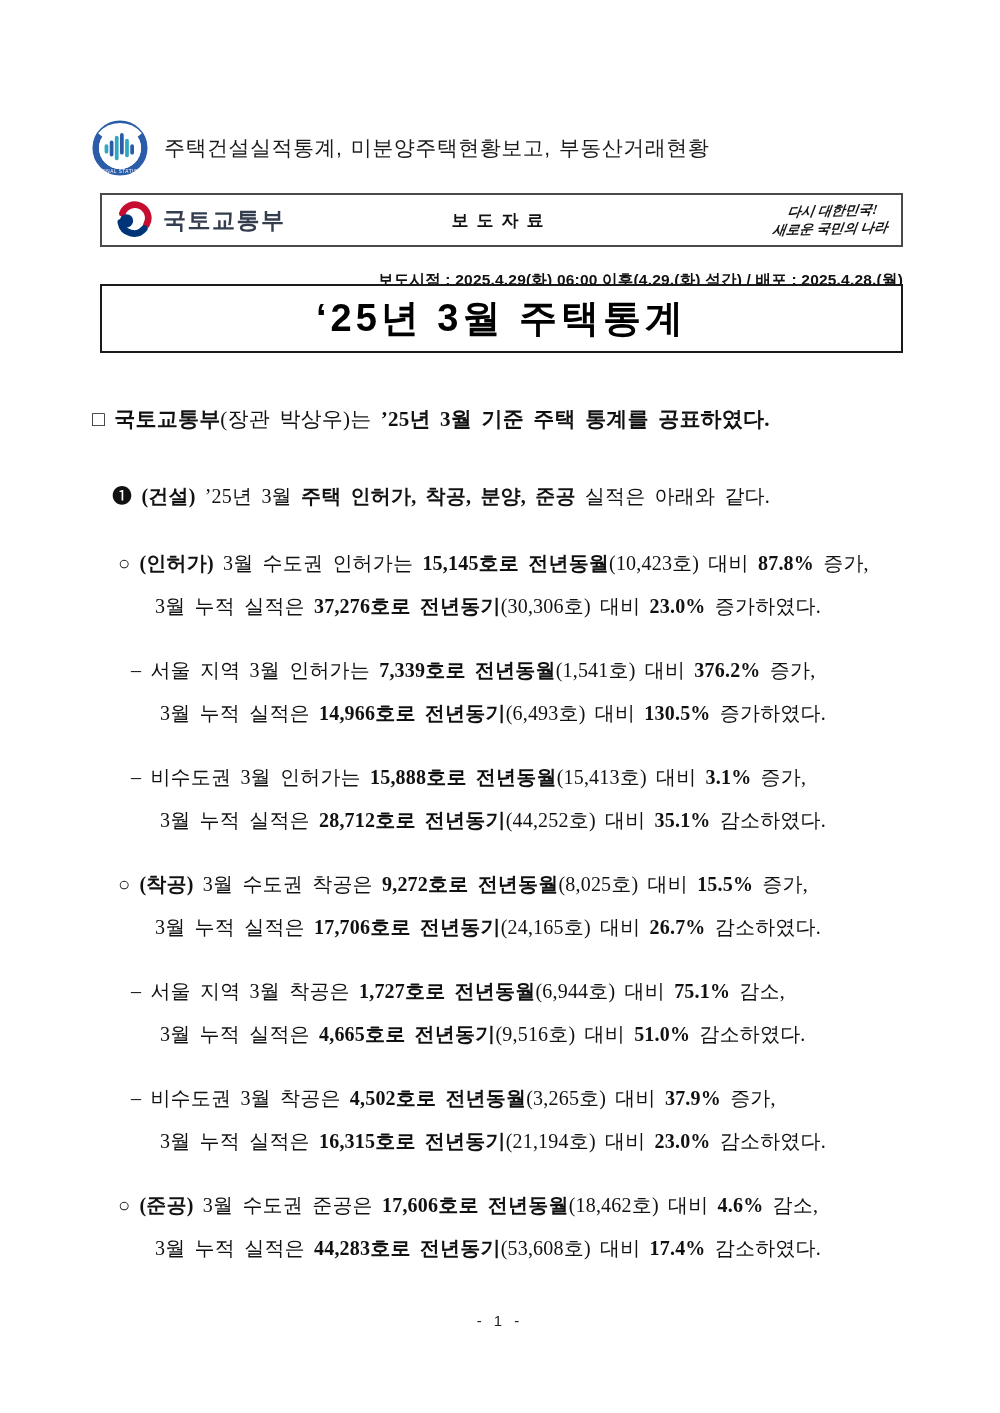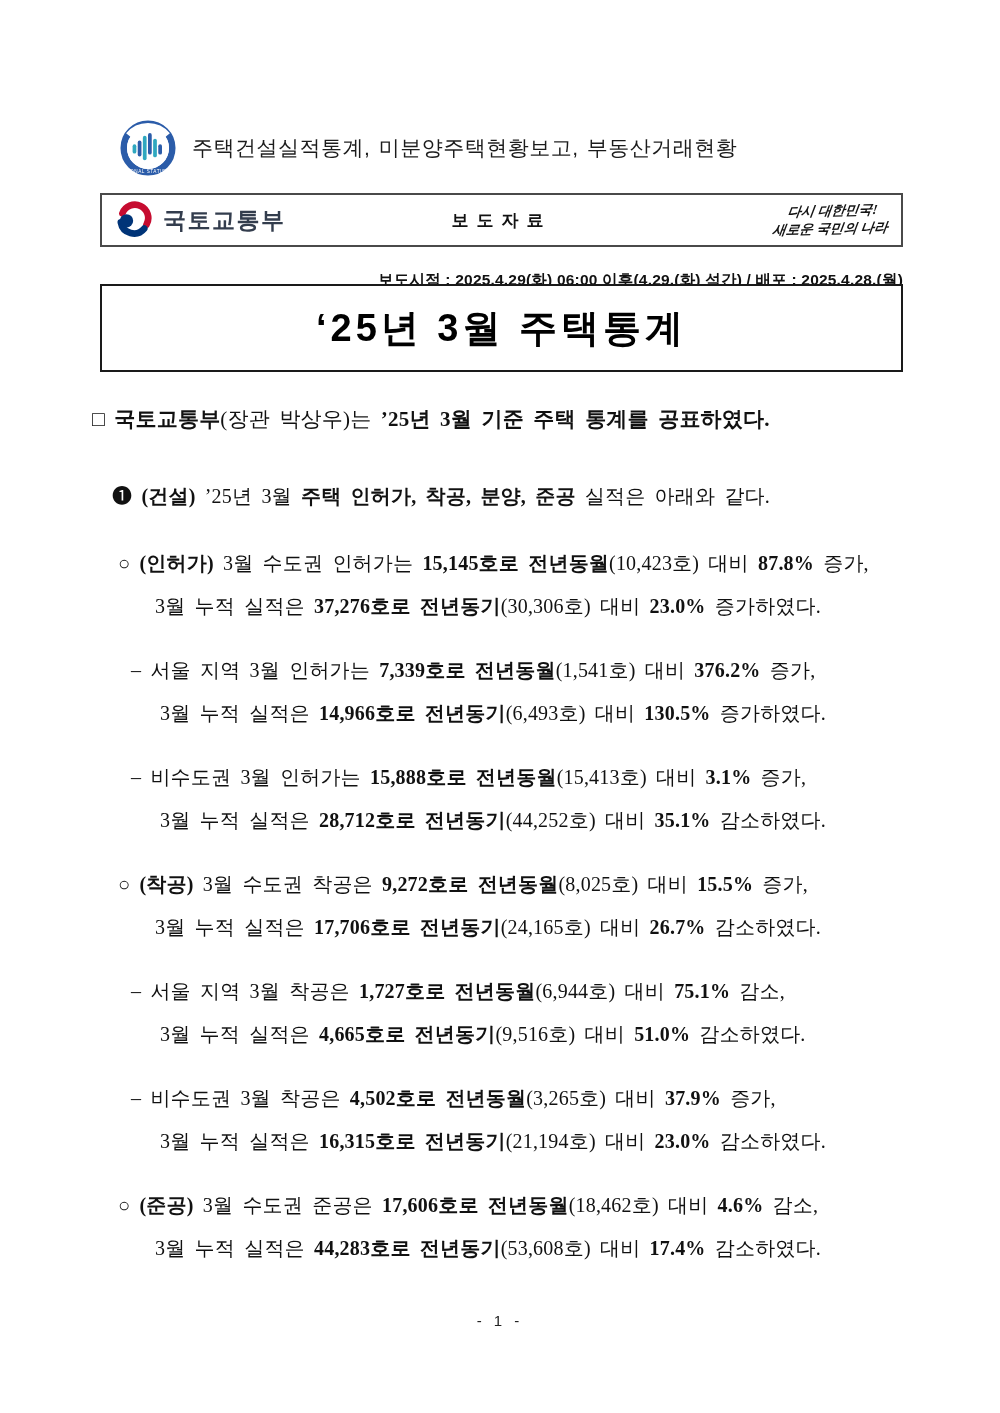--- a/index.html
+++ b/index.html
@@ -3,21 +3,21 @@
 <meta charset="utf-8">
 <style>
   html,body{margin:0;padding:0;background:#e8e8e8;}
   .page{
     width:1000px;height:1413px;background:#ffffff;position:relative;
     margin:0 auto;overflow:hidden;color:#111;
     font-family:"Liberation Serif","DejaVu Serif",serif;
   }
   
   .tags-row{
-    position:absolute;top:120px;left:120px;right:100px;
+    position:absolute;top:120px;left:92px;right:100px;
     display:flex;align-items:center;gap:16px;
   }
   .stats-badge{flex:0 0 auto;}
   .doc-tags{
     font-family:"Liberation Sans","DejaVu Sans",sans-serif;
     font-size:21px;font-weight:500;letter-spacing:0.5px;color:#1b1b1b;
     word-spacing:2px;
   }
   
   .press-box{
@@ -41,21 +41,21 @@
   }
   
   .release-line{
     position:absolute;top:258px;left:100px;width:803px;text-align:right;
     font-family:"Liberation Sans","DejaVu Sans",sans-serif;
     font-size:15.5px;font-weight:600;color:#111;letter-spacing:0.2px;margin-top:12px;
   }
   .release-line .u{text-decoration:underline;text-underline-offset:3px;}
   
   .title-box{
-    position:absolute;top:284px;left:100px;width:803px;height:88px;
+    position:absolute;top:284px;left:100px;width:803px;height:69px;
     border:2.5px solid #1a1a1a;box-sizing:border-box;background:#fff;
     display:flex;align-items:center;justify-content:center;
   }
   .title-text{
     font-family:"Liberation Sans","DejaVu Sans",sans-serif;
     font-size:38px;font-weight:800;letter-spacing:4px;color:#000;
   }
   
   .body-area{position:absolute;top:398px;left:92px;width:820px;font-size:20px;}
   .para{margin:0 0 21px 0;}

